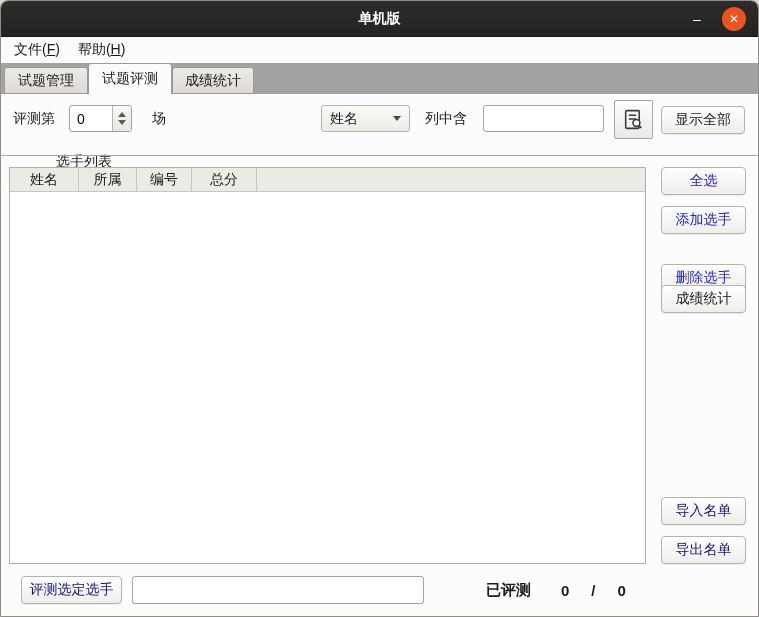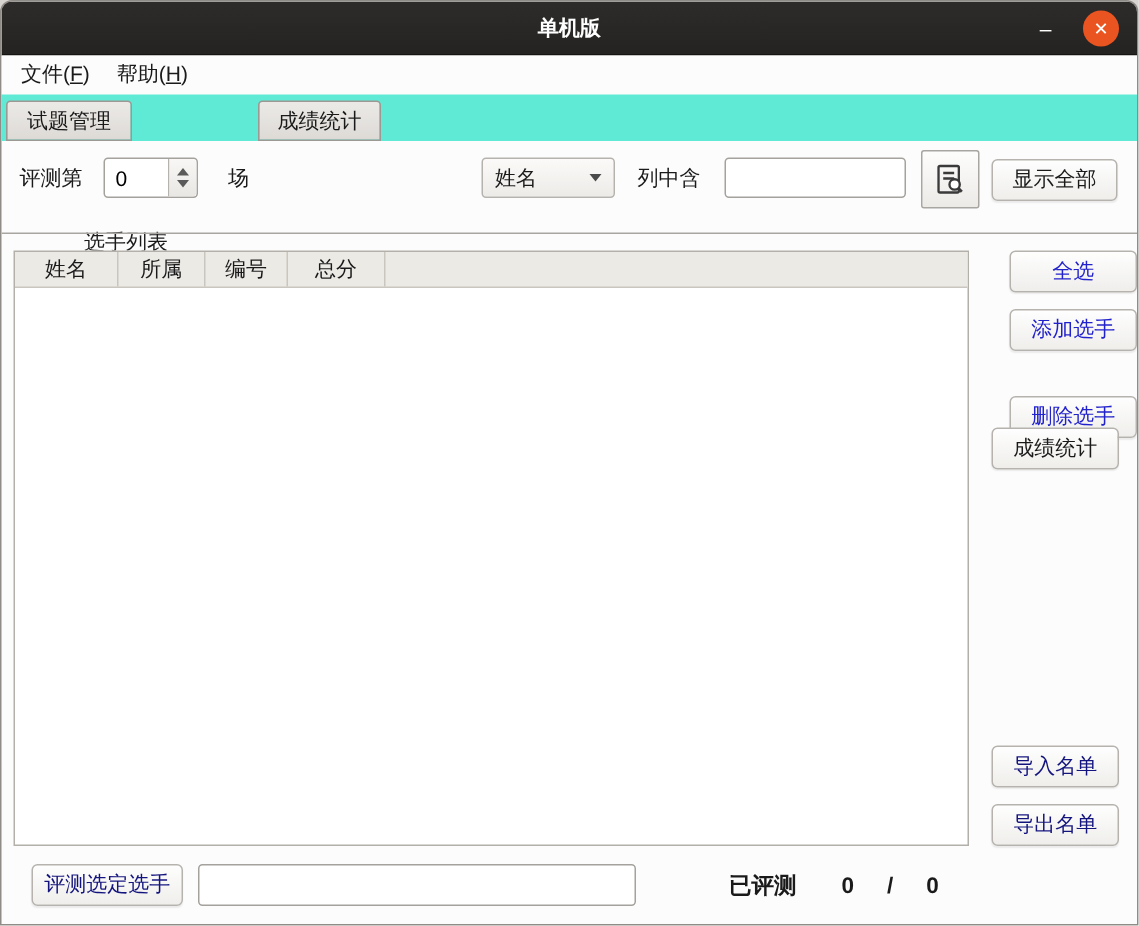--- a/index.html
+++ b/index.html
@@ -35,21 +35,21 @@
   }
   
   .menubar {
     position:absolute; top:36px; left:0; right:0; height:26px;
     background:#fcfcfc; display:flex; align-items:center; padding-left:4px;
     font-size:14px;
   }
   .menu-item { padding:3px 9px; }
   .menu-item u { text-decoration:underline; }
   
-  .tabstrip { position:absolute; top:62px; left:0; right:0; height:31px; background:#5eead4; }
+  .tabstrip { position:absolute; top:62px; left:0; right:0; height:31px; background:#a3a3a3; }
   .pane-line { position:absolute; top:92px; left:0; right:0; height:1px; background:#a9a6a1; z-index:1; }
   .tab {
     position:absolute; top:4px; height:27px;
     background:linear-gradient(#eceae7,#dddad6);
     border:1px solid #9c9994; border-radius:3px 3px 0 0;
     display:flex; align-items:center; justify-content:center;
     font-size:14px; z-index:1;
   }
   .tab.active {
     top:0; height:31px; background:#fcfcfc; border-bottom:none; z-index:2;
@@ -60,21 +60,21 @@
   
   .lbl { position:absolute; font-size:14px; white-space:nowrap; }
   .btn {
     position:absolute;
     background:linear-gradient(#fefefe,#efeeeb);
     border:1px solid #b6b3ae; border-radius:4px;
     display:flex; align-items:center; justify-content:center;
     font-size:14px; box-shadow:0 1px 1px rgba(0,0,0,0.07);
     cursor:default; white-space:nowrap;
   }
-  .txt-blue { color:#2222CC;margin-left:12px; }
+  .txt-blue { color:#2222CC; }
   .txt-navy { color:#14147E; }
   .tbox {
     position:absolute; background:#ffffff;
     border:1px solid #a5a29d; border-radius:3px;
     font-size:14px; padding:0 6px; outline:none;
     font-family:"Liberation Sans","DejaVu Sans",sans-serif;
   }
   
   .spin { position:absolute; left:68px; top:104px; width:63px; height:27px;
     background:#ffffff; border:1px solid #a5a29d; border-radius:3px; display:flex; }
@@ -139,20 +139,21 @@
   </div>
 
   <div class="menubar">
     <span class="menu-item"><span>文件(</span><u>F</u><span>)</span></span>
     <span class="menu-item"><span>帮助(</span><u>H</u><span>)</span></span>
   </div>
 
   <div class="tabstrip">
     <div class="pane-line"></div>
     <div class="tab tab-1">试题管理</div>
+    <div class="tab tab-2 active">试题评测</div>
     <div class="tab tab-3">成绩统计</div>
   </div>
 
   <span class="lbl" style="left:12px; top:109px;">评测第</span>
   <div class="spin">
     <input value="0" style="">
     <div class="arrows">
       <div class="tri-up"></div>
       <div class="tri-dn"></div>
     </div>

